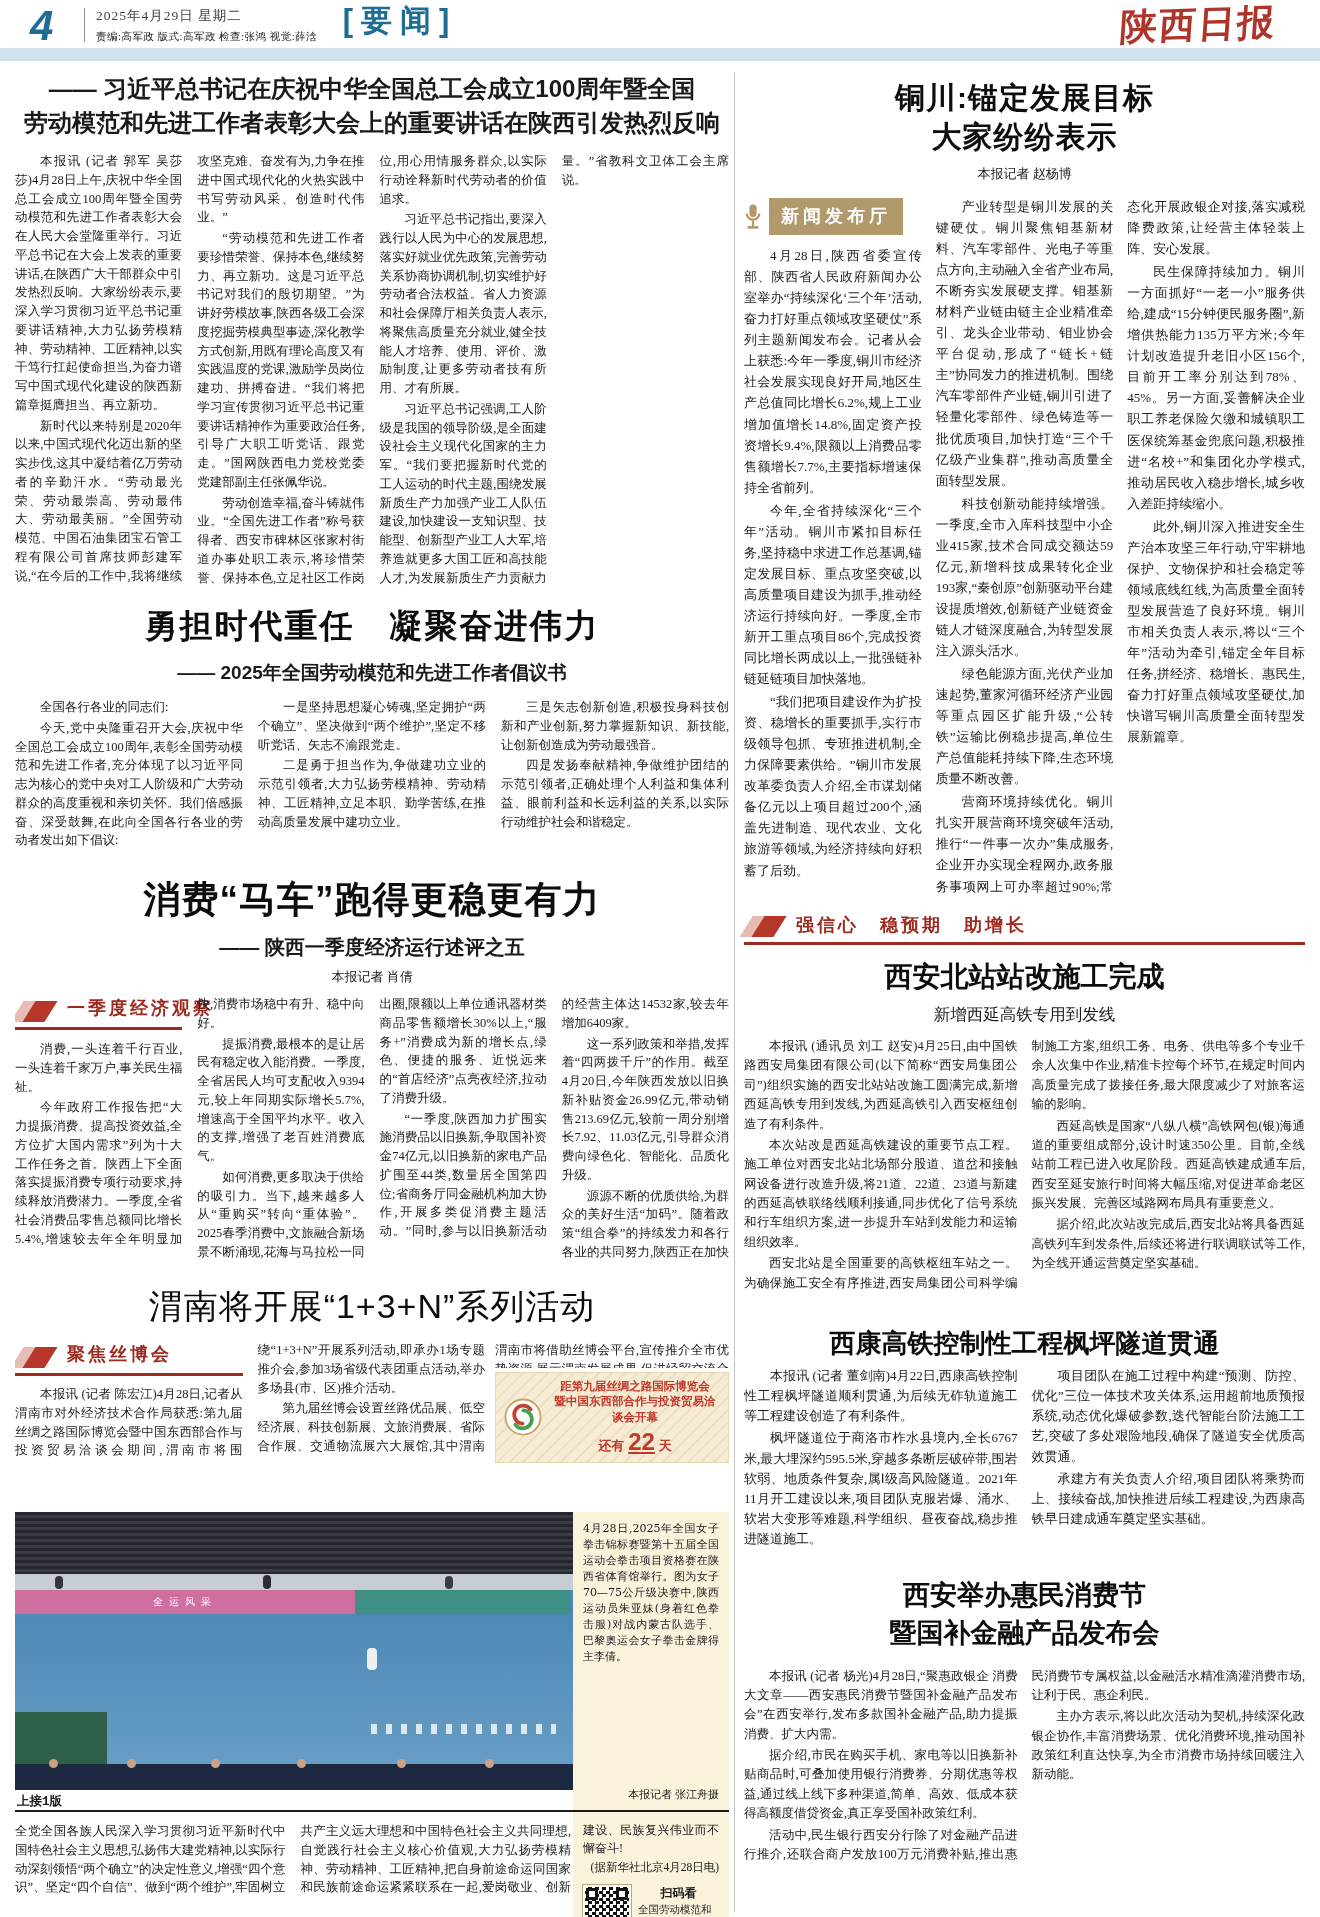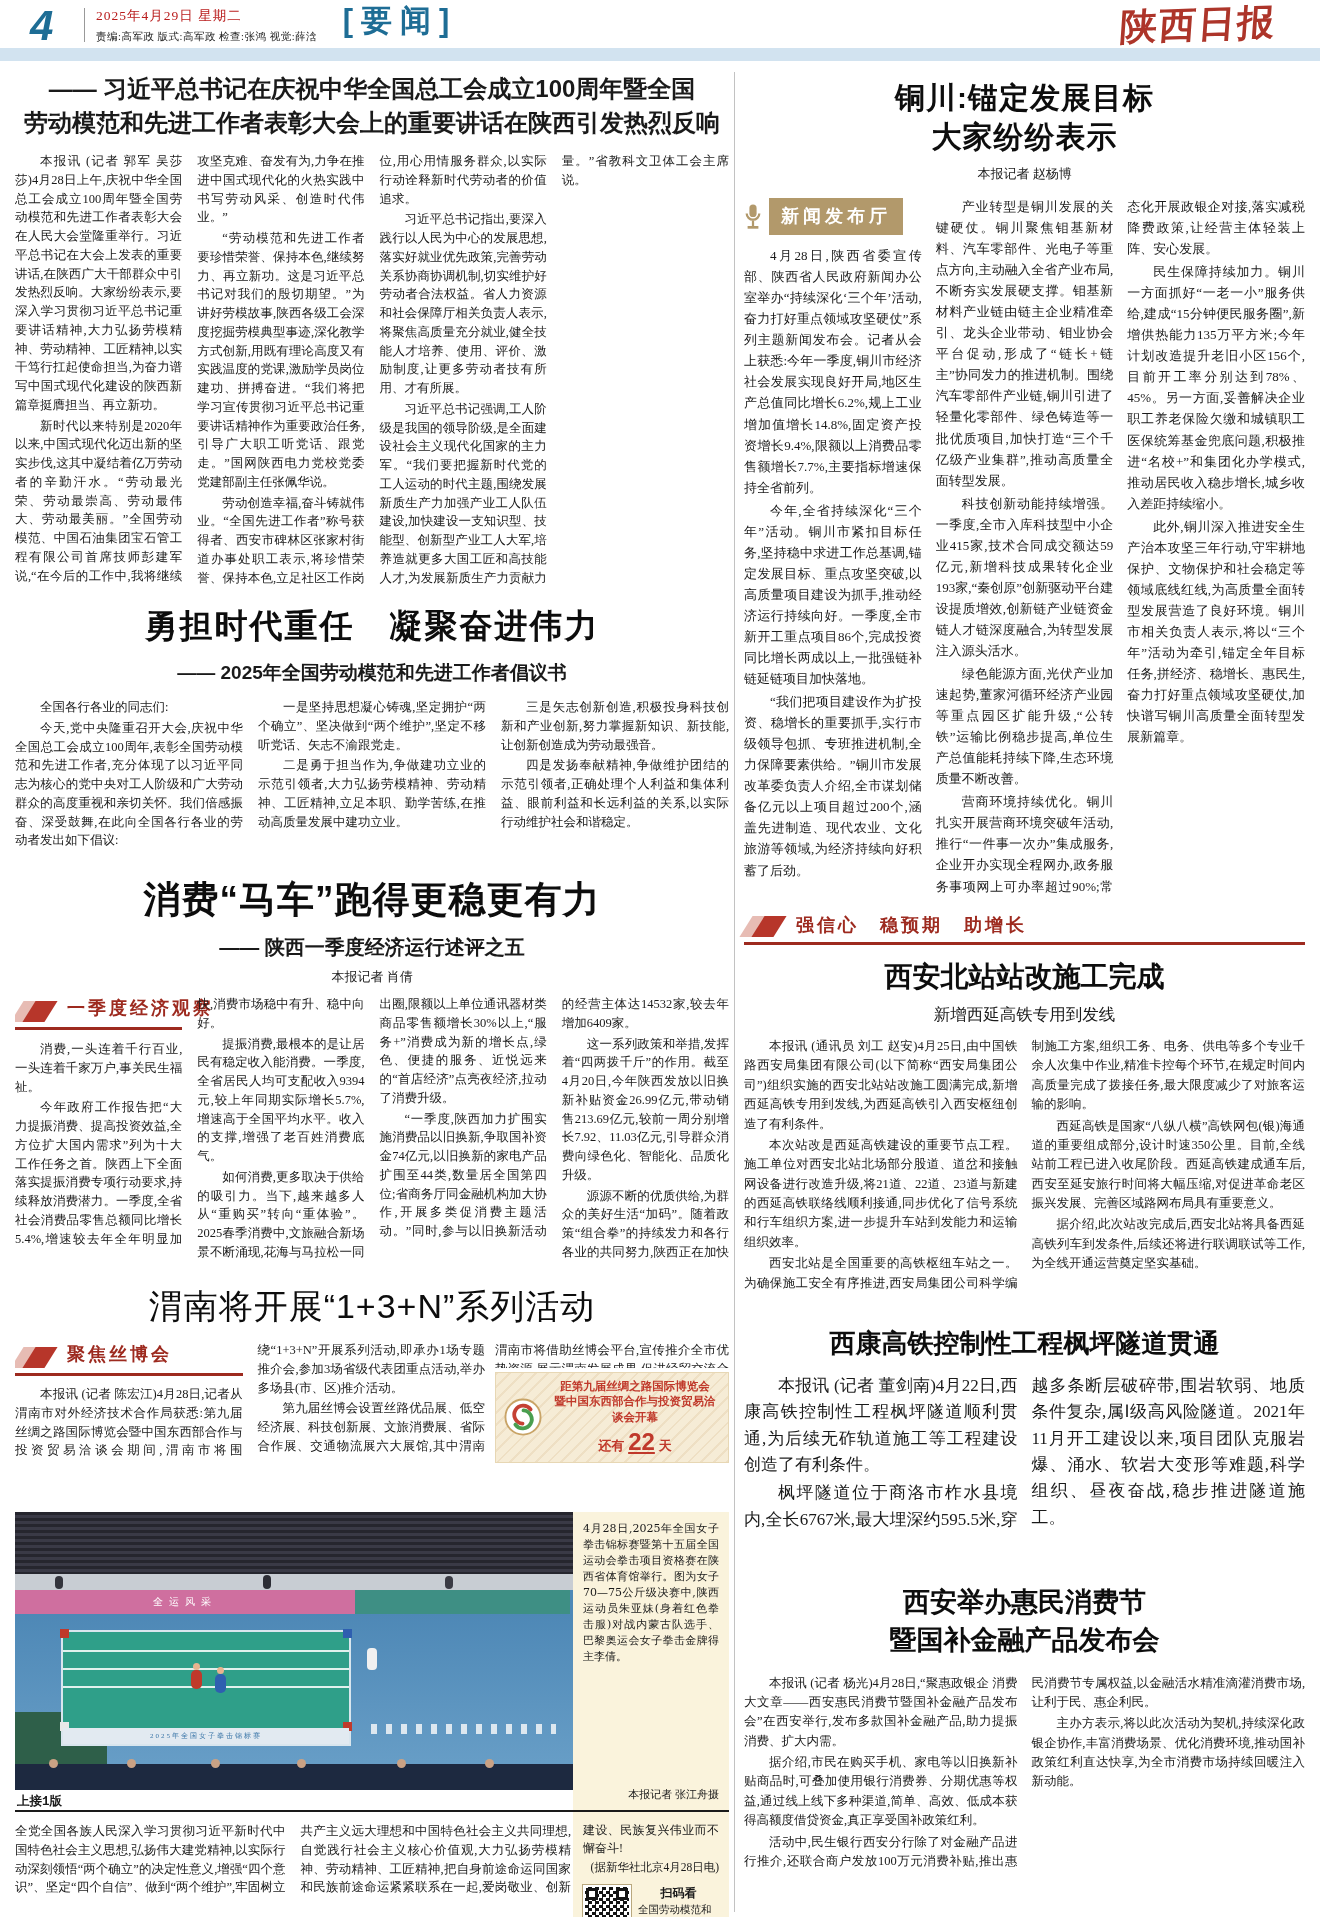--- a/index.html
+++ b/index.html
@@ -3,21 +3,21 @@
 <meta charset="utf-8">
 <style>
   *{box-sizing:border-box;margin:0;padding:0}
   body{background:#9a9a9a;font-family:"Liberation Serif",serif}
   .page{position:relative;width:1320px;height:1917px;margin:0 auto;background:#fff;overflow:hidden;color:#1a1a1a}
 
   
   .pagenum{position:absolute;left:30px;top:2px;font-size:42px;font-weight:900;font-style:italic;color:#1e6d95;font-family:"Liberation Sans",sans-serif}
   .hdr-sep{position:absolute;left:84px;top:8px;width:1px;height:34px;background:#999}
   .dateblock{position:absolute;left:96px;top:7px}
-  .date{font-size:13.5px;color:#b91c1c;letter-spacing:1px}
+  .date{font-size:13.5px;color:#404040;letter-spacing:1px}
   .credits{font-size:10.5px;color:#222;margin-top:5px;letter-spacing:.5px}
   .section-title{position:absolute;left:250px;top:0;width:300px;text-align:center;font-size:31px;font-weight:900;color:#1e6d95;letter-spacing:8px;font-family:"Liberation Sans",sans-serif}
   .masthead{position:absolute;right:44px;top:0;font-size:37px;font-weight:bold;color:#ad352a;font-family:"DejaVu Serif",serif;transform:skewX(-6deg) rotate(-2deg);letter-spacing:2px}
   .band{position:absolute;left:0;top:48px;width:100%;height:13px;background:#d2e3f0}
   .vrule{position:absolute;left:734px;top:72px;width:1px;height:1840px;background:#c2c2c2}
 
   
   h1,h2,h3{font-family:"Liberation Sans",sans-serif;color:#0d0d0d}
   .center{text-align:center}
   .body{font-size:12.5px;line-height:1.5;text-align:justify;overflow:hidden;column-fill:auto}
@@ -66,21 +66,21 @@
   
   .rightregion{position:absolute;left:744px;top:78px;width:561px}
   .tc-title{font-size:30px;font-weight:900;line-height:1.3;letter-spacing:1px}
   .tc-byline{margin-top:9px}
   .tc-body{margin-top:13px;height:702px;column-count:3;column-gap:14px;font-size:13px;line-height:1.62}
   .rc-badge{margin-top:15px}
   .st-title{margin-top:13px;font-size:28px;font-weight:900}
   .st-sub{margin-top:8px;font-size:16.5px;text-align:center;font-family:"Liberation Sans",sans-serif}
   .st-body{margin-top:11px;height:268px;column-count:2;column-gap:14px;font-size:12.5px;line-height:1.55}
   .tn-title{margin-top:21px;font-size:26px;font-weight:900}
-  .tn-body{margin-top:12px;height:186px;column-count:2;column-gap:14px;font-size:17px;line-height:1.55}
+  .tn-body{margin-top:5px;height:186px;column-count:2;column-gap:14px;font-size:13px;line-height:1.55}
   .hm-title{margin-top:25px;font-size:27px;font-weight:900;line-height:1.4}
   .hm-body{margin-top:14px;height:212px;column-count:2;column-gap:14px;font-size:12.5px;line-height:1.55}
 
   
   .photo{position:absolute;left:15px;top:1512px;width:611px;height:278px;overflow:hidden;background:#4e88b6}
   .ph-stands{position:absolute;left:0;top:0;width:100%;height:62px;background:repeating-linear-gradient(#26262e 0 3px,#3a3a46 3px 6px)}
   .ph-walk{position:absolute;left:0;top:62px;width:100%;height:16px;background:#c8cdd3}
   .ph-banner{position:absolute;left:0;top:78px;width:340px;height:24px;background:#cf6f9f;color:#fff;font-size:10px;letter-spacing:6px;line-height:24px;text-align:center;font-family:"Liberation Sans",sans-serif}
   .ph-banner2{position:absolute;left:340px;top:78px;width:215px;height:24px;background:#3e8f84}
   .ph-floor{position:absolute;left:0;top:102px;width:100%;height:176px;background:linear-gradient(#4e88b6,#6ba1c9)}
@@ -300,32 +300,20 @@
     </div>
   </div>
 
   <div class="photo">
     <div class="ph-stands"></div>
     <div class="ph-walk"></div>
     <div class="ph-banner">全运风采</div>
     <div class="ph-banner2"></div>
     <div class="ph-floor"></div>
     <div class="ph-green"></div>
-    <div class="ring">
-      <span class="rope" style="top:18px"></span>
-      <span class="rope" style="top:36px"></span>
-      <span class="rope" style="top:54px"></span>
-      <span class="post" style="left:-3px;top:-3px;background:#c0392b"></span>
-      <span class="post" style="right:-3px;top:-3px;background:#2e5fb0"></span>
-      <span class="post" style="left:-3px;bottom:13px;background:#e8e8e8"></span>
-      <span class="post" style="right:-3px;bottom:13px;background:#c0392b"></span>
-      <span class="boxer" style="left:128px;top:38px;background:#c0392b"></span>
-      <span class="boxer" style="left:152px;top:42px;background:#2e5fb0"></span>
-      <div class="apron">2025年全国女子拳击锦标赛</div>
-    </div>
     <span class="fig" style="left:352px;top:136px;width:10px;height:22px;background:#f0f0f0"></span>
     <span class="fig" style="left:40px;top:64px;width:8px;height:13px;background:#33343c"></span>
     <span class="fig" style="left:248px;top:63px;width:8px;height:14px;background:#2c2d35"></span>
     <span class="fig" style="left:430px;top:64px;width:8px;height:13px;background:#3a3b44"></span>
     <div class="chairs"></div>
     <div class="officials">
       <span style="left:34px"></span>
         <span style="left:112px"></span>
         <span style="left:196px"></span>
       <span style="left:282px"></span>

